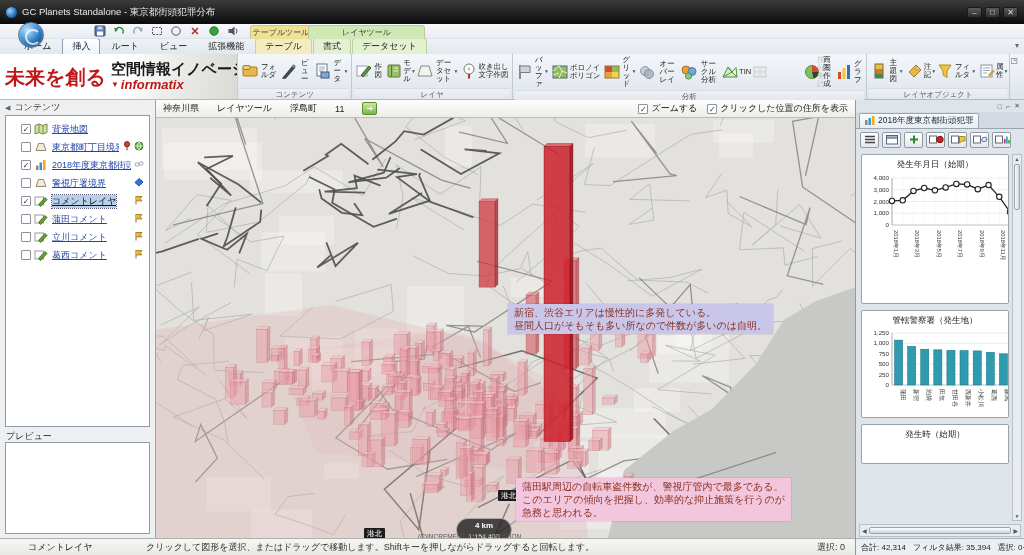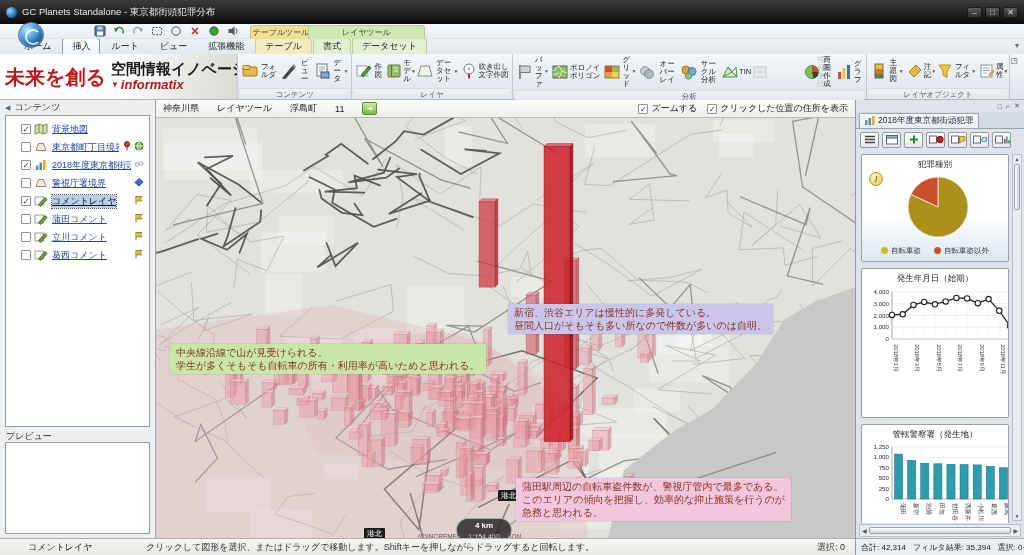--- a/index.html
+++ b/index.html
@@ -1230,22 +1230,20 @@
                 <path d="M414 329 L417 326 L417 26 L414 29 Z" fill="rgba(160,18,28,0.88)" stroke="rgba(120,10,18,0.7)" stroke-width="0.5"></path>
                 <rect x="388" y="29" width="26" height="300" fill="rgba(206,32,42,0.85)" stroke="rgba(120,10,18,0.7)" stroke-width="0.5"></rect>
               </svg>
             <div class="scale-badge" style="left:300px;top:400px">
               <b>4 km</b><br>
               <span>1:154,400</span>
             </div>
             <div class="copyright" style="left:262px;top:415px">(C)INCREMENT P CORPORATION</div>
           <div class="place-badge" style="left: 342px; top: 372px;">港北</div>
               <div class="place-badge" style="left: 208px; top: 410px;">港北</div>
-              <div class="anno" style="left: 14px; top: 226px; background: rgb(200, 230, 166);">中央線沿線で山が見受けられる。
-学生が多くそもそも自転車の所有・利用率が高いためと思われる。</div>
               <div class="anno" style="left: 352px; top: 186px; background: rgb(201, 198, 234);">新宿、渋谷エリアは慢性的に多発している。
 昼間人口がそもそも多い所なので件数が多いのは自明。</div>
               <div class="anno" style="left: 360px; top: 360px; background: rgb(242, 198, 220);">蒲田駅周辺の自転車盗件数が、警視庁管内で最多である。
 このエリアの傾向を把握し、効率的な抑止施策を行うのが
 急務と思われる。</div>
             </div>
         </div>
       </div>
 
       <div class="app-status">
@@ -1310,27 +1308,20 @@
             <svg width="16" height="13" viewBox="0 0 16 13">
               <rect x="1.5" y="3" width="7" height="7" fill="#fff" stroke="#667"></rect>
               <rect x="10" y="6" width="1.6" height="4.5" fill="#c33"></rect>
               <rect x="12.1" y="3.5" width="1.6" height="7" fill="#39c"></rect>
               <rect x="14.2" y="7" width="1.6" height="3.5" fill="#3a3"></rect>
             </svg>
           </span>
         </div>
       <div class="rp-cards">
 
-      <div class="card pie"><div class="card-title">犯罪種別</div><div class="badge1">1</div><svg width="150" height="70" viewBox="0 0 150 70">
-              <path d="M75,36 L75.00,6.00 A30,30 0 1 1 47.86,23.23 Z" fill="#ad8f1d" stroke="#f3efe2" stroke-width="0.8"></path>
-              <path d="M75,36 L47.86,23.23 A30,30 0 0 1 75.00,6.00 Z" fill="#c8502b" stroke="#f3efe2" stroke-width="0.8"></path>
-            </svg><div class="legend">
-              <span class="lentry"><span class="ldot" style="background: rgb(195, 196, 31);"></span>自転車盗</span>
-              <span class="lentry"><span class="ldot" style="background: rgb(204, 81, 44);"></span>自転車盗以外</span>
-            </div></div>
           <div class="card line"><div class="card-title">発生年月日（始期）</div><svg width="152" height="104" viewBox="0 0 152 104">
               <line x1="29" y1="7" x2="29" y2="54" stroke="#ececec" stroke-width="0.5"></line>
               <line x1="39.72727272727273" y1="7" x2="39.72727272727273" y2="54" stroke="#ececec" stroke-width="0.5"></line>
               <line x1="50.45454545454545" y1="7" x2="50.45454545454545" y2="54" stroke="#ececec" stroke-width="0.5"></line>
               <line x1="61.18181818181818" y1="7" x2="61.18181818181818" y2="54" stroke="#ececec" stroke-width="0.5"></line>
               <line x1="71.9090909090909" y1="7" x2="71.9090909090909" y2="54" stroke="#ececec" stroke-width="0.5"></line>
               <line x1="82.63636363636363" y1="7" x2="82.63636363636363" y2="54" stroke="#ececec" stroke-width="0.5"></line>
               <line x1="93.36363636363636" y1="7" x2="93.36363636363636" y2="54" stroke="#ececec" stroke-width="0.5"></line>
               <line x1="104.0909090909091" y1="7" x2="104.0909090909091" y2="54" stroke="#ececec" stroke-width="0.5"></line>
               <line x1="114.81818181818181" y1="7" x2="114.81818181818181" y2="54" stroke="#ececec" stroke-width="0.5"></line>

